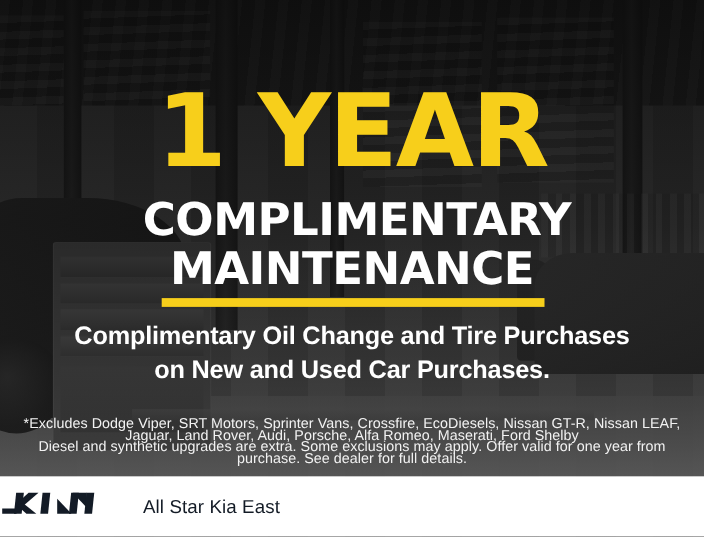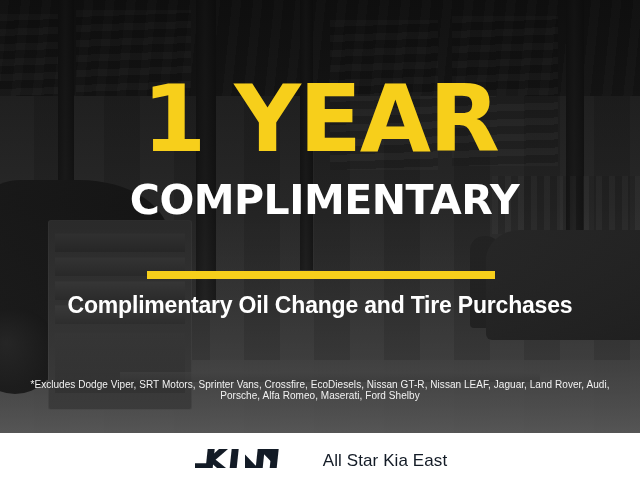--- a/index.html
+++ b/index.html
@@ -237,36 +237,36 @@
     letter-spacing: -0.2px;
   }
   .offer-text span { display: block; }
 
   .disclaimer {
     position: absolute;
     left: 14px; right: 14px;
     top: 380px;
     text-align: center;
     color: #f2f2f2;
-    font-size: 10px;
+    font-size: 13px;
     line-height: 10.6px;
     letter-spacing: 0.05px;
   }
   .disclaimer span { display: block; }
 
   
   .footer {
     position: absolute;
     left: 0; top: 433px;
     width: 640px;
     height: 55px;
     background: #ffffff;
     display: flex;
     align-items: center;
-    justify-content: center;
+    justify-content: flex-start;
     gap: 26px;
   }
   .kia-logo { display: block; }
   .dealer-name {
     color: #131b26;
     font-size: 17px;
     font-weight: normal;
     letter-spacing: 0.1px;
     white-space: nowrap;
   }
@@ -302,30 +302,33 @@
     <div class="lift-bar"></div>
     <div class="scrim"></div>
   </div>
 
   <div class="content">
 
     <div class="headline-year">1 YEAR</div>
 
     <div class="headline-sub">
       <span class="l1">COMPLIMENTARY</span>
+      <span class="l2">MAINTENANCE</span>
     </div>
 
     <div class="divider-bar"></div>
 
     <div class="offer-text">
       <span>Complimentary Oil Change and Tire Purchases</span>
+      <span>on New and Used Car Purchases.</span>
     </div>
 
     <div class="disclaimer">
       <span>*Excludes Dodge Viper, SRT Motors, Sprinter Vans, Crossfire, EcoDiesels, Nissan GT-R, Nissan LEAF, Jaguar, Land Rover, Audi, Porsche, Alfa Romeo, Maserati, Ford Shelby</span>
+      <span>Diesel and synthetic upgrades are extra. Some exclusions may apply. Offer valid for one year from purchase. See dealer for full details.</span>
     </div>
   </div>
 
   <div class="footer">
     <span class="kia-logo">
       <svg width="104" height="26" viewBox="0 0 208 52" xmlns="http://www.w3.org/2000/svg" aria-hidden="true">
         <g fill="#131B26">
 
           <path d="M4 34.5 L4 44 L30 44 L30 34.5 Z"></path>
           <path d="M30 6 L30 44 L44 44 L44 6 Z" transform="skewX(-6)"></path>

